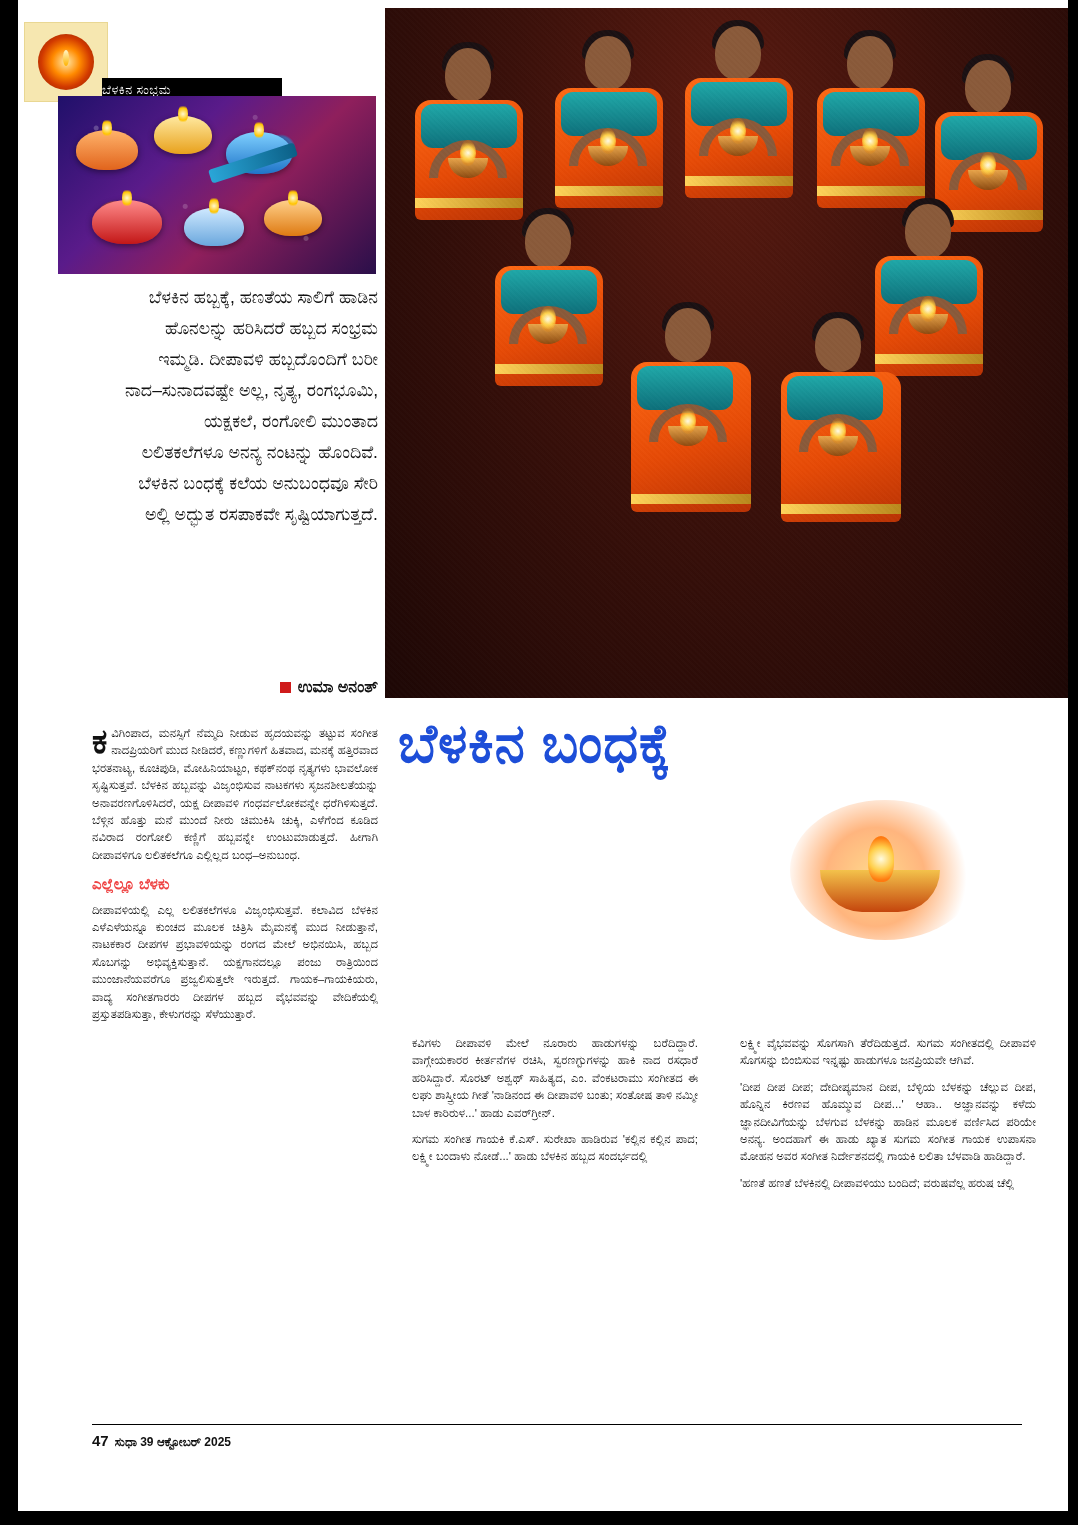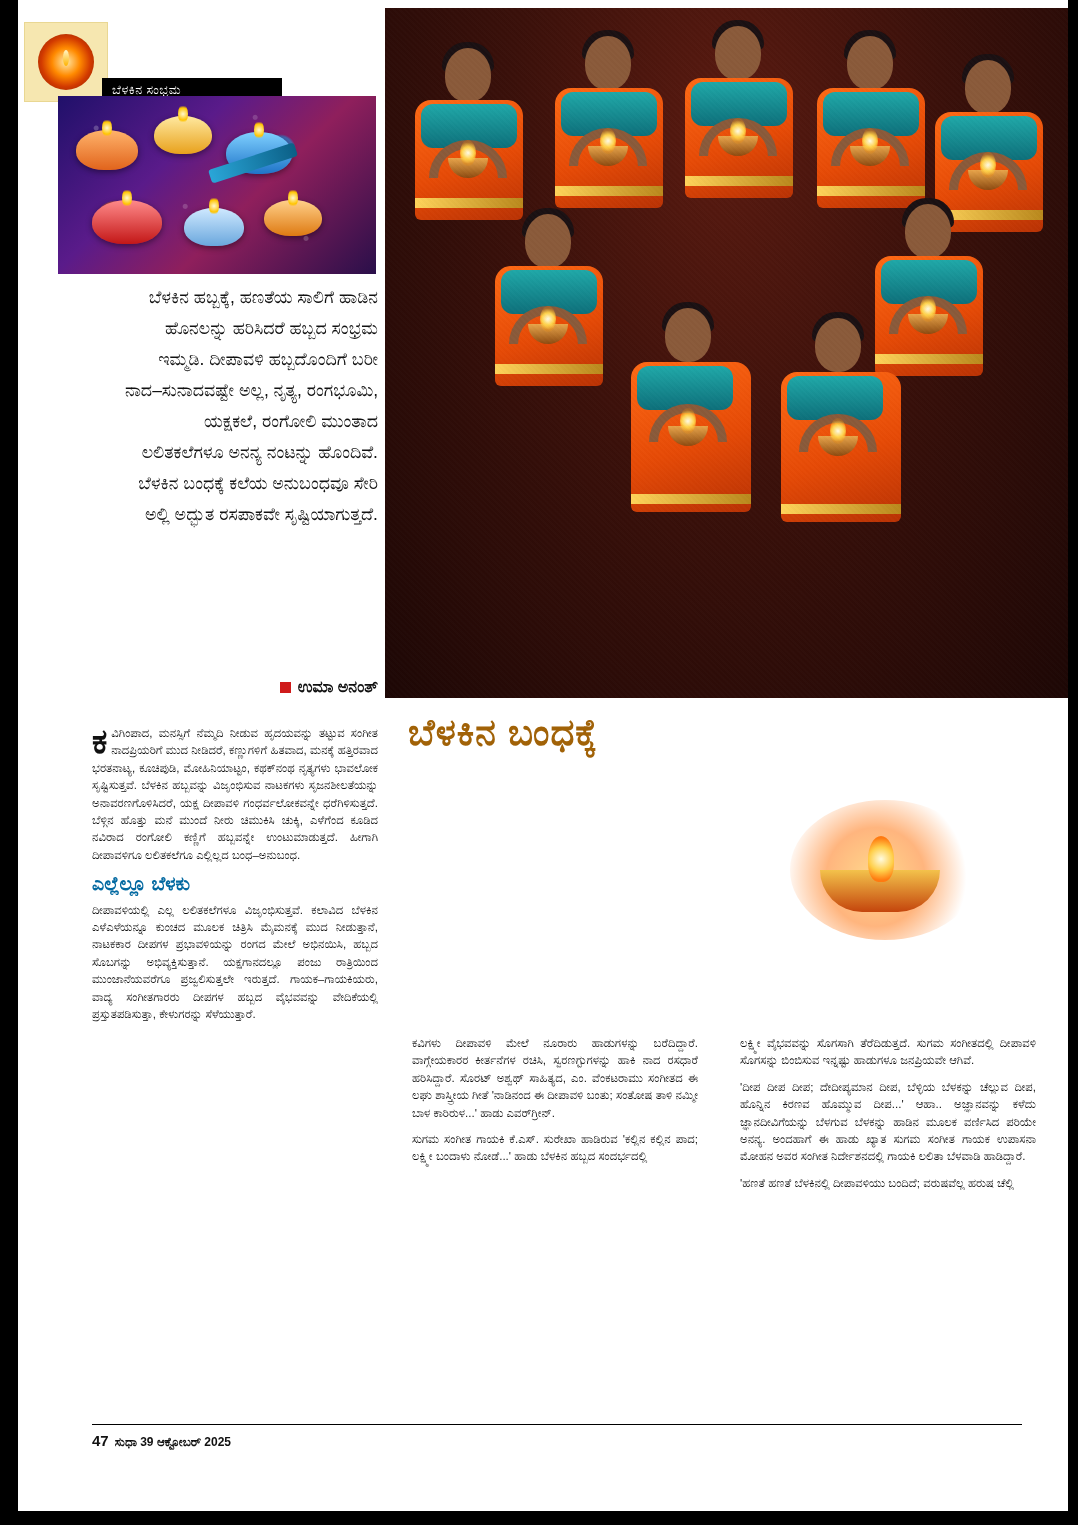--- a/index.html
+++ b/index.html
@@ -13,21 +13,21 @@
 
   
   .stamp{position:absolute;left:24px;top:22px;width:82px;height:78px;background:#f6e7b0;border:1px solid #e9d793;}
   .stamp .flame{position:absolute;left:50%;top:50%;transform:translate(-50%,-50%);width:56px;height:56px;border-radius:50%;
     background:radial-gradient(circle at 50% 50%, #ffe9a8 0%, #ff8a00 35%, #d23a00 62%, #7a1d00 100%);}
   .stamp .wick{position:absolute;left:50%;top:34%;transform:translateX(-50%);width:6px;height:16px;border-radius:50%;
     background:linear-gradient(#fff6c9,#ffb300);}
 
   
   .masthead{position:absolute;left:102px;top:78px;width:180px;height:24px;background:#000;color:#fff;
-    font-size:12.5px;letter-spacing:.5px;display:flex;align-items:center;padding-left:10px;box-sizing:border-box;}
+    font-size:12.5px;letter-spacing:.5px;display:flex;align-items:center;box-sizing:border-box;}
 
   
   .collage{position:absolute;left:58px;top:96px;width:318px;height:178px;
     background:
       radial-gradient(circle at 18% 70%, rgba(255,120,0,.85) 0 6%, rgba(0,0,0,0) 7%),
       radial-gradient(circle at 70% 30%, rgba(0,180,255,.5) 0 5%, rgba(0,0,0,0) 6%),
       linear-gradient(135deg,#20106a 0%,#5a1b8a 35%,#8f1f5c 60%,#2a0f4a 100%);
     overflow:hidden;}
   .collage:after{content:"";position:absolute;inset:0;
     background:
@@ -66,38 +66,38 @@
   .body{position:absolute;width:108px;height:120px;border-radius:16px 16px 6px 6px;
         background:linear-gradient(160deg,#ff6a15 0%,#e64a06 55%,#b93204 100%);}
   .blouse{position:absolute;width:96px;height:44px;border-radius:12px;background:linear-gradient(#1fa8a8,#0d6f7a);}
   .sari-gold{position:absolute;width:108px;height:10px;background:linear-gradient(90deg,#ffd35a,#b9881c);}
   .lampcup{position:absolute;width:40px;height:20px;border-radius:0 0 20px 20px;background:linear-gradient(#e9a54a,#8c4a10);}
   .lampcup:before{content:"";position:absolute;left:50%;top:-18px;transform:translateX(-50%);width:16px;height:26px;border-radius:50%;
         background:radial-gradient(circle,#fffbe6 0%,#ffd24a 40%,rgba(255,150,0,.25) 70%,rgba(255,120,0,0) 100%);}
   .arms{position:absolute;width:78px;height:38px;border-radius:40px 40px 0 0;border:9px solid #8a5a3a;border-bottom:none;box-sizing:border-box;}
 
   
-  .headline1{position:absolute;left:408px;top:712px;width:560px;color:#a16207;font-size:37px;font-weight:bold;letter-spacing:1px;}
+  .headline1{position:absolute;left:398px;top:712px;width:560px;color:#1d4ed8;font-size:54px;font-weight:bold;letter-spacing:1px;}
   .headline2{position:absolute;left:398px;top:790px;width:560px;color:#111;font-size:62px;font-weight:bold;line-height:82px;}
   .diya-art{position:absolute;left:790px;top:800px;width:190px;height:140px;}
   .diya-art .glow{position:absolute;inset:0;border-radius:50%;
      background:radial-gradient(circle at 45% 55%, rgba(255,210,120,.85) 0%, rgba(255,120,20,.55) 38%, rgba(255,80,10,0) 70%);}
   .diya-art .bowl{position:absolute;left:30px;top:70px;width:120px;height:42px;border-radius:0 0 62px 62px;
      background:linear-gradient(#f3c24b,#c4450c);}
   .diya-art .fl2{position:absolute;left:78px;top:36px;width:26px;height:46px;border-radius:50% 50% 40% 40%;
      background:radial-gradient(circle,#fffbe0 0%,#ffcf4a 45%,#ff7a10 80%);}
 
   
   .col{position:absolute;color:#111;font-size:11.6px;line-height:17.4px;text-align:justify;}
   .col p{margin:0 0 9px 0;}
   .col1{left:92px;top:724px;width:286px;}
   .col2{left:412px;top:1034px;width:286px;}
   .col3{left:740px;top:1034px;width:296px;}
   .dropcap{float:left;font-size:34px;line-height:30px;font-weight:bold;margin:2px 4px 0 0;}
-  .subhead{font-size:19px;font-weight:bold;margin:12px 0 8px 0;color:#0369a1;}
+  .subhead{font-size:15px;font-weight:bold;margin:12px 0 8px 0;color:#ef4444;}
 
   
   .footer{position:absolute;left:92px;top:1432px;font-size:12px;color:#111;}
   .footer .pg{font-weight:bold;font-size:15px;margin-right:6px;}
   .footer .mag{font-weight:bold;}
   .rule{position:absolute;left:92px;top:1424px;width:930px;height:1px;background:#000;}
 </style>
 </head>
 <body>
 

